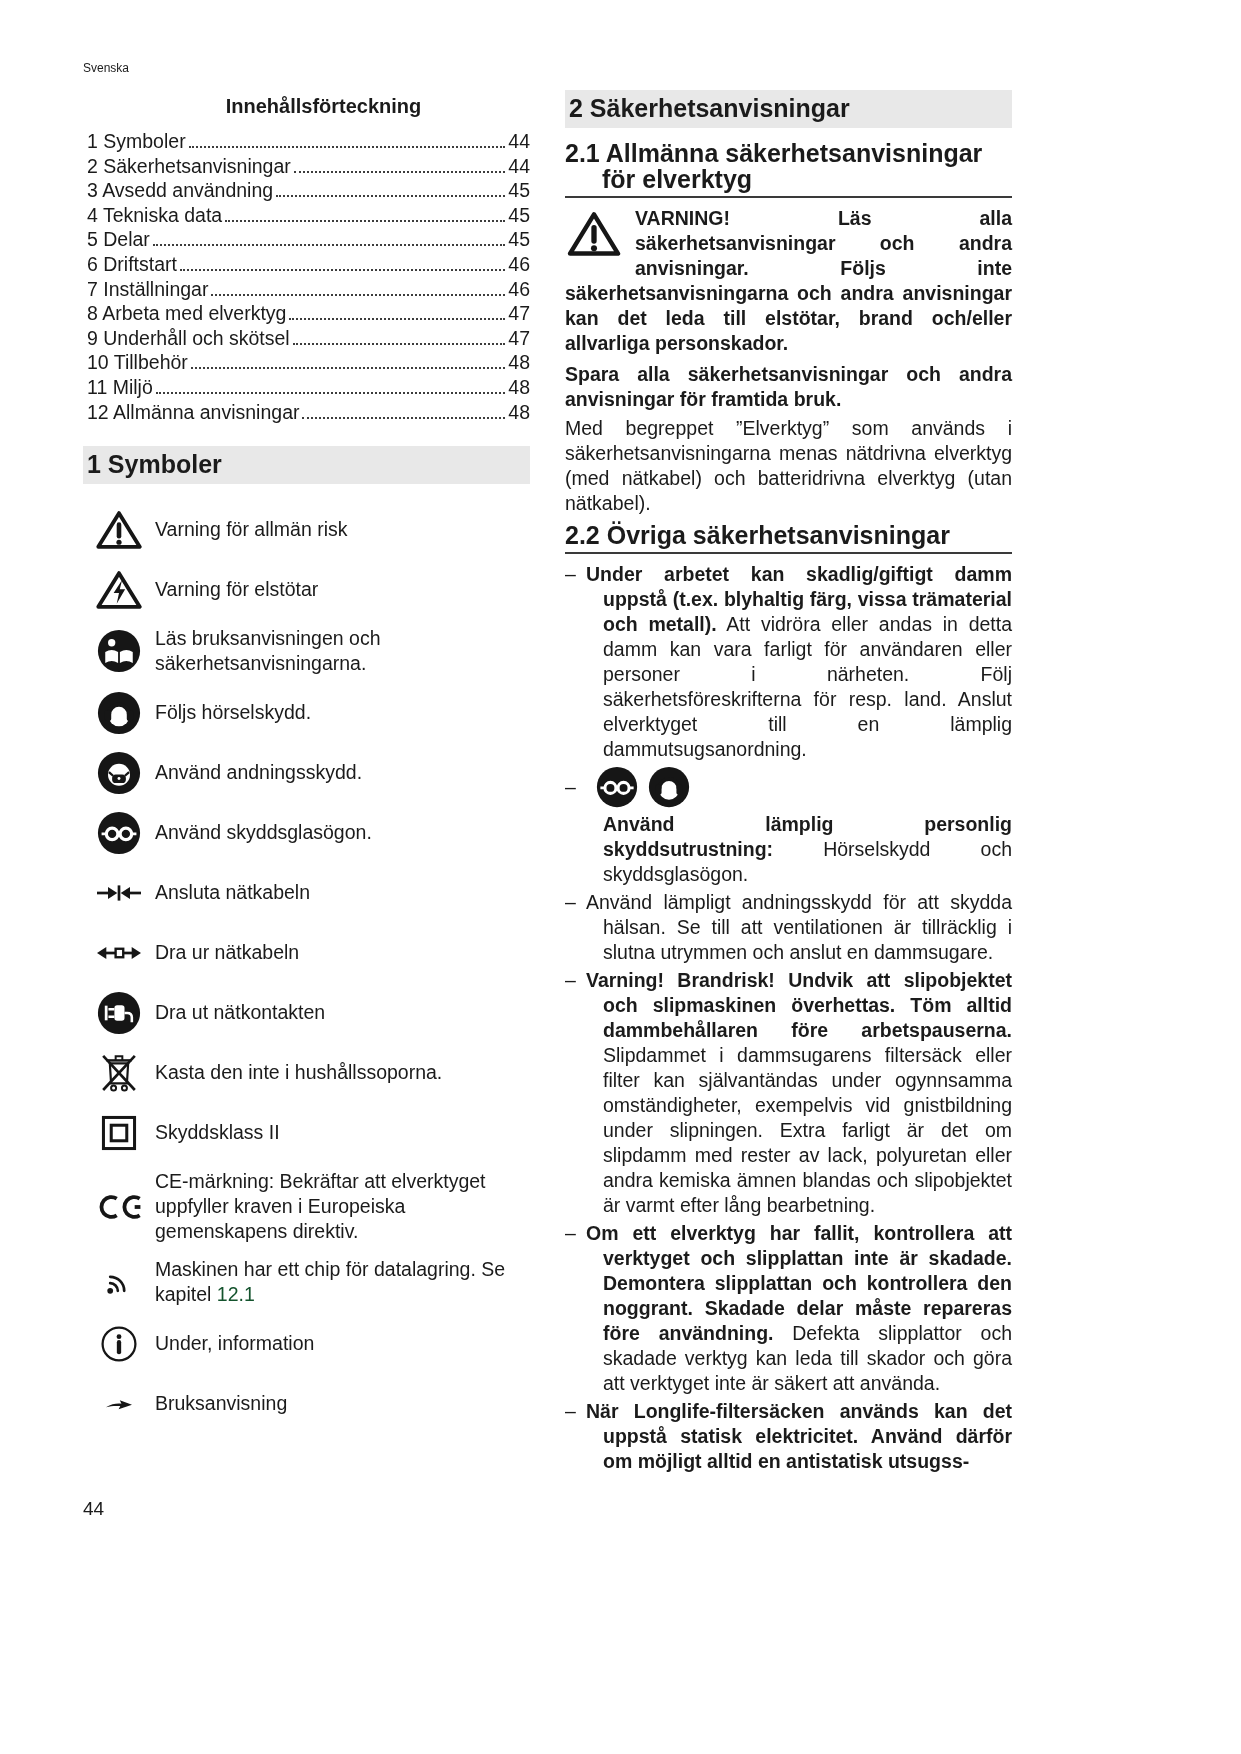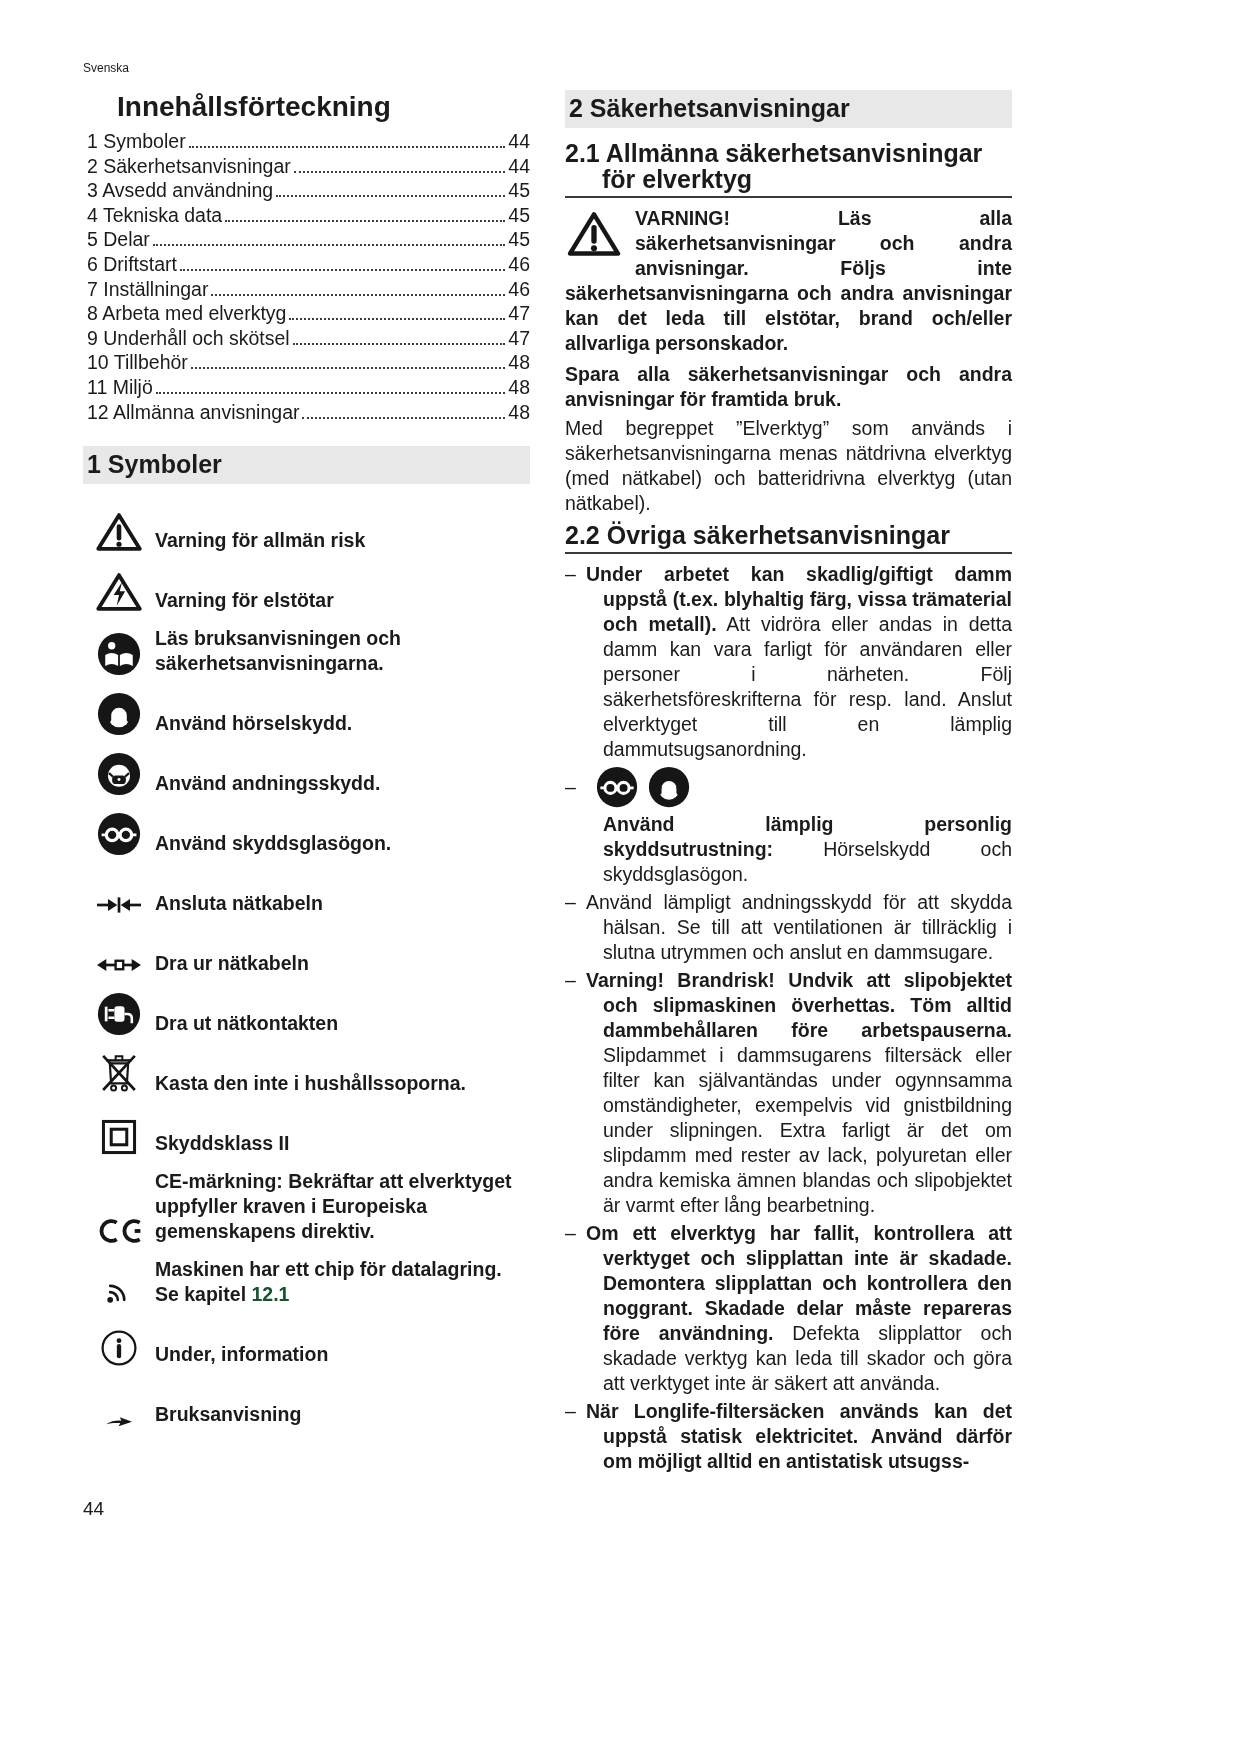--- a/index.html
+++ b/index.html
@@ -12,37 +12,37 @@
     font-family:"Liberation Sans", sans-serif;
     font-size:19.5px;
     line-height:25px;
   }
   .page { position:absolute; inset:0; }
   .lang-label { position:absolute; left:83px; top:56px; font-size:12px; }
   .columns { position:absolute; left:83px; top:90px; width:929px; display:flex; gap:35px; }
   .col { width:447px; }
 
   
-  .toc-title { font-weight:700; font-size:28px; margin:4px 0 10px 34px; }
+  .toc-title { font-weight:700; font-size:20px; margin:4px 0 10px 34px;text-align:center; }
   .toc-row { display:flex; align-items:baseline; line-height:24.6px; }
   .toc-label { white-space:nowrap; padding-left:4px; }
   .toc-leader { flex:1 1 auto; min-width:8px; border-bottom:2px dotted #3c3c3c; margin:0 3px 4px 3px; }
   .toc-page { white-space:nowrap; }
 
   .section-bar {
     background:#e8e8e8;
     font-weight:700;
     font-size:25px;
     line-height:30px;
     padding:3px 6px 5px 4px;
     margin:22px 0 22px;
   }
   .section-bar.first { margin-top:0; margin-bottom:12px; }
 
-  .sym-row { display:flex; align-items:flex-end; margin-bottom:13px; min-height:47px;font-weight:bold; }
+  .sym-row { display:flex; align-items:center; margin-bottom:13px; min-height:47px; }
   .sym-icon { width:72px; flex:none; display:flex; justify-content:center; align-items:center; }
   .sym-text { flex:1; }
   .link { color:#14532d; cursor:pointer; }
 
   .page-number { position:absolute; left:83px; top:1496px; font-size:19px; }
 
   
   .subheading {
     font-weight:700;
     font-size:25px;
@@ -190,21 +190,21 @@
         <div class="sym-row">
           <span class="sym-icon">
             <svg viewBox="0 0 48 48" width="44" height="44">
               <circle cx="24" cy="24" r="23" fill="#161616"></circle>
               <circle cx="24" cy="27" r="11.5" fill="#ffffff"></circle>
               <path d="M13 26 A11 11 0 0 1 35 26" fill="none" stroke="#161616" stroke-width="4.5"></path>
               <rect x="8.5" y="21" width="7" height="12" rx="3" fill="#161616"></rect>
               <rect x="32.5" y="21" width="7" height="12" rx="3" fill="#161616"></rect>
             </svg>
           </span>
-          <span class="sym-text">Använd hörselskydd.</span>
+          <span class="sym-text">Följs hörselskydd.</span>
         </div>
 
         <div class="sym-row">
           <span class="sym-icon">
             <svg viewBox="0 0 48 48" width="44" height="44">
               <circle cx="24" cy="24" r="23" fill="#161616"></circle>
               <circle cx="24" cy="26" r="12" fill="#ffffff"></circle>
               <rect x="16.5" y="25.5" width="15" height="9.5" rx="4" fill="#161616"></rect>
               <path d="M13 23 L17.5 27 M35 23 L30.5 27" stroke="#161616" stroke-width="2.5"></path>
               <circle cx="24" cy="30" r="1.6" fill="#ffffff"></circle>

